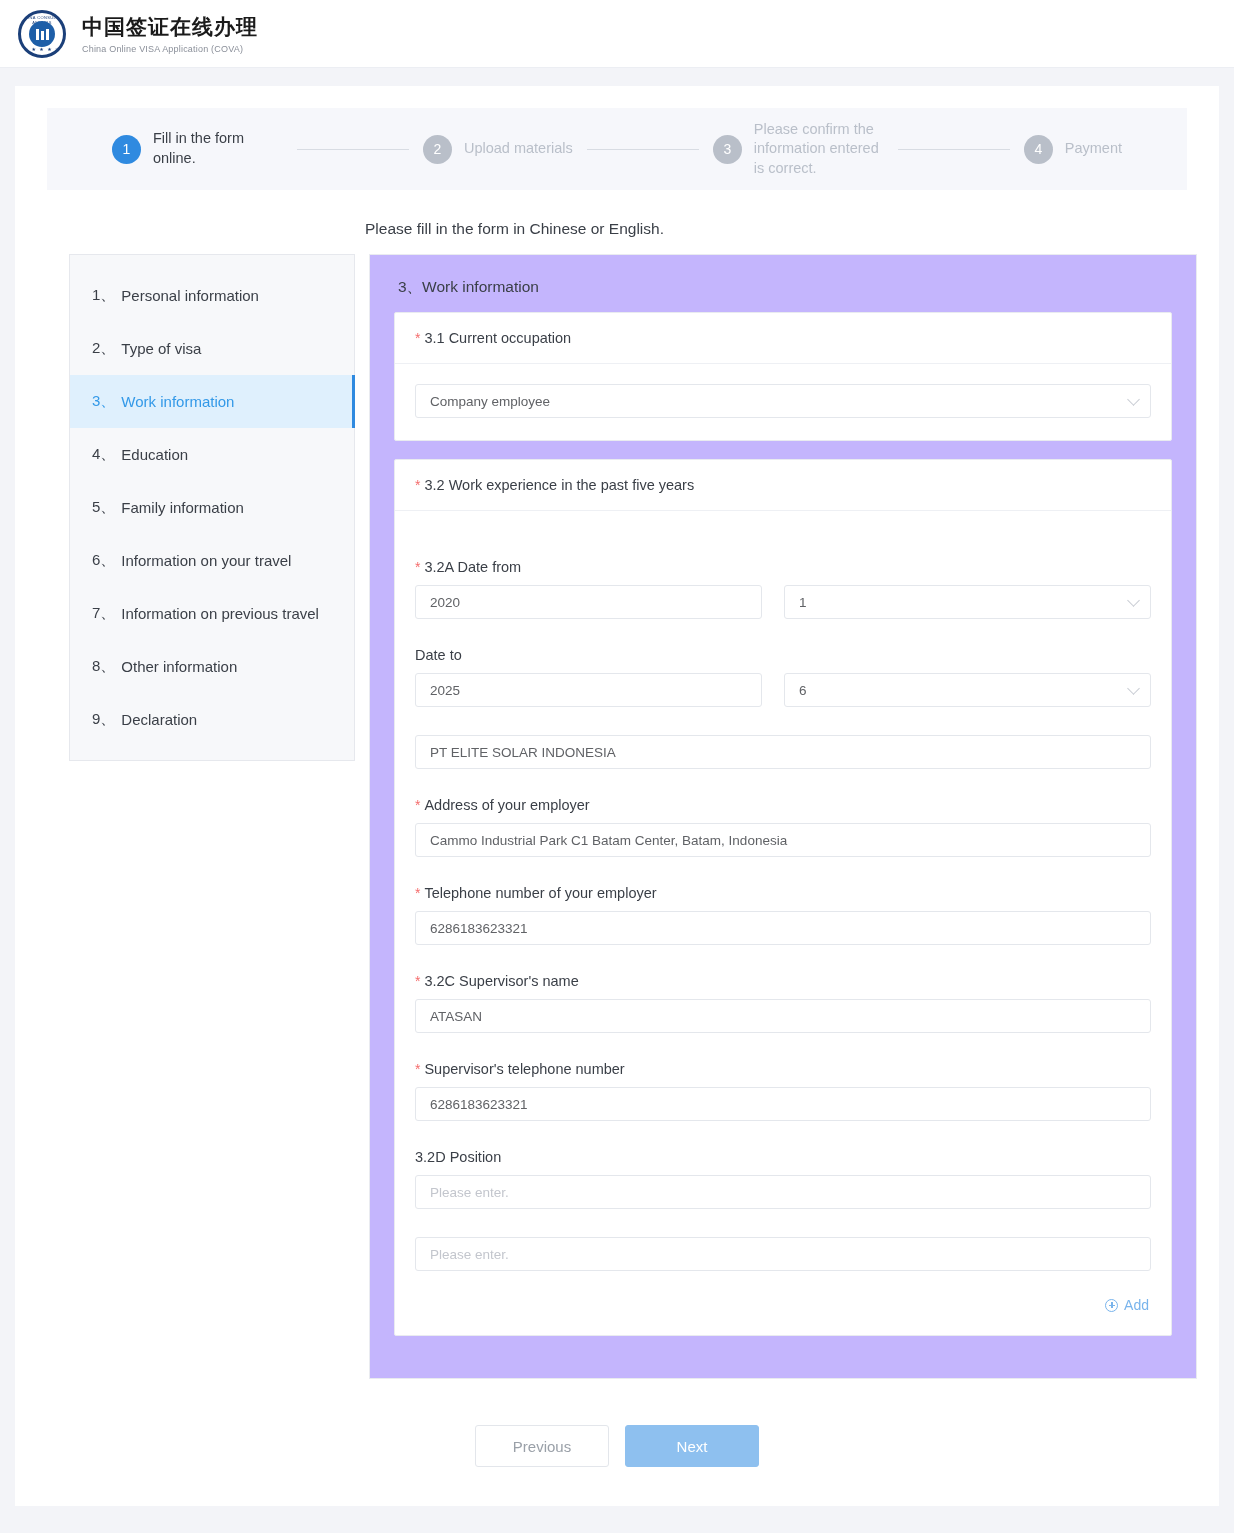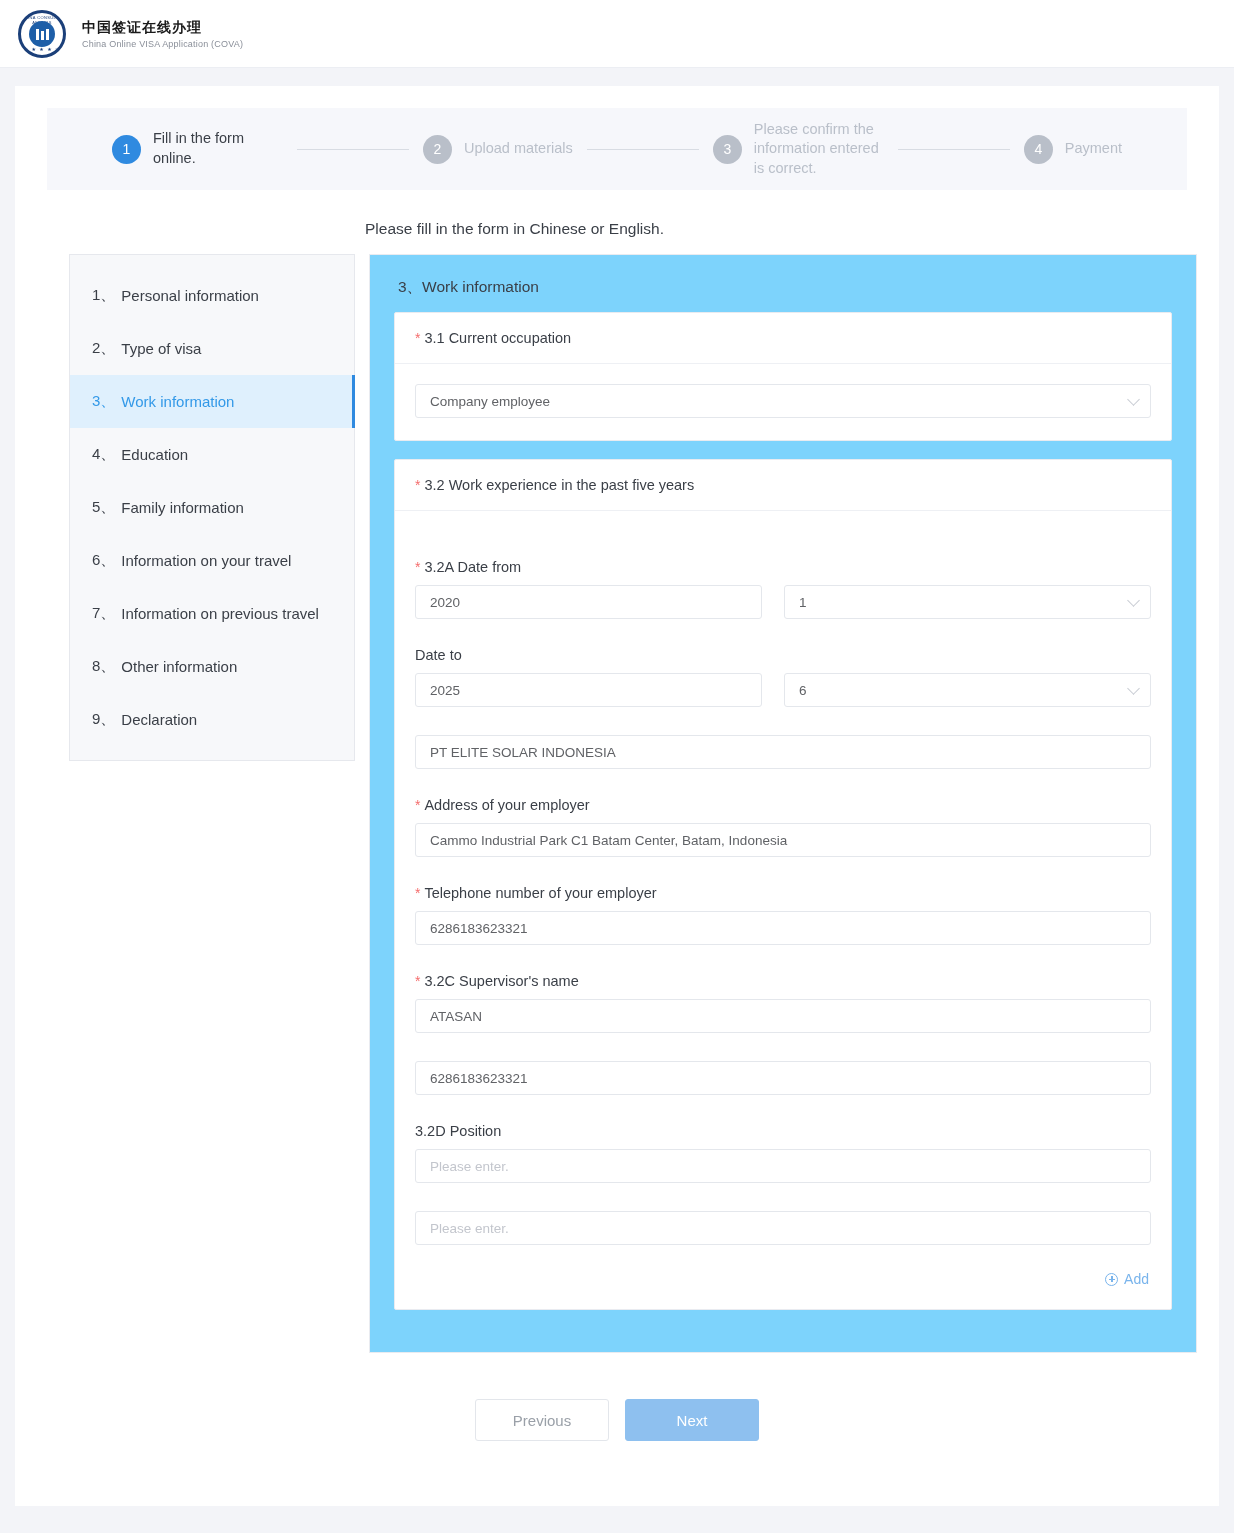--- a/index.html
+++ b/index.html
@@ -61,21 +61,21 @@
   .logo-seal .arc-text {
     position: absolute;
     top: 2px; left: 0; right: 0;
     text-align: center;
     font-size: 4px;
     color: #1b3f79;
     letter-spacing: .4px;
   }
   .brand-block { margin-left: 16px; }
   .brand-cn {
-    font-size: 14px;
+    font-size: 21px;
     font-weight: bold;
     color: #1a1a1a;
     letter-spacing: 1px;
     line-height: 1.3;
   }
   .brand-en {
     font-size: 9px;
     color: #8a8f99;
     letter-spacing: .2px;
     margin-top: 3px;
@@ -171,21 +171,21 @@
     right: -1px; top: 0; bottom: 0;
     width: 3px;
     background: #2f8ae0;
   }
   .side-index { margin-right: 6px; }
 
   
   .main-panel {
     flex: 1 1 auto;
     margin-left: 14px;
-    background: #7dd3fc;
+    background: #c4b5fd;
     border: 1px solid #e9ebf0;
     padding: 20px 24px 24px;
   }
   .panel-title {
     font-size: 15.5px;
     color: #3a3f47;
     margin: 2px 0 14px 4px;
   }
 
   .card {
@@ -469,20 +469,23 @@
           <div class="field">
             <label class="field-label">
               <span class="req-star">*</span><span>3.2C Supervisor's name</span>
             </label>
             <div class="ctrl">
               <span>ATASAN</span>
             </div>
           </div>
 
           <div class="field">
+            <label class="field-label">
+              <span class="req-star">*</span><span>Supervisor's telephone number</span>
+            </label>
             <div class="ctrl">
               <span>6286183623321</span>
             </div>
           </div>
 
           <div class="field">
             <label class="field-label">3.2D Position</label>
             <div class="ctrl placeholder">
               <span>Please enter.</span>
             </div>

